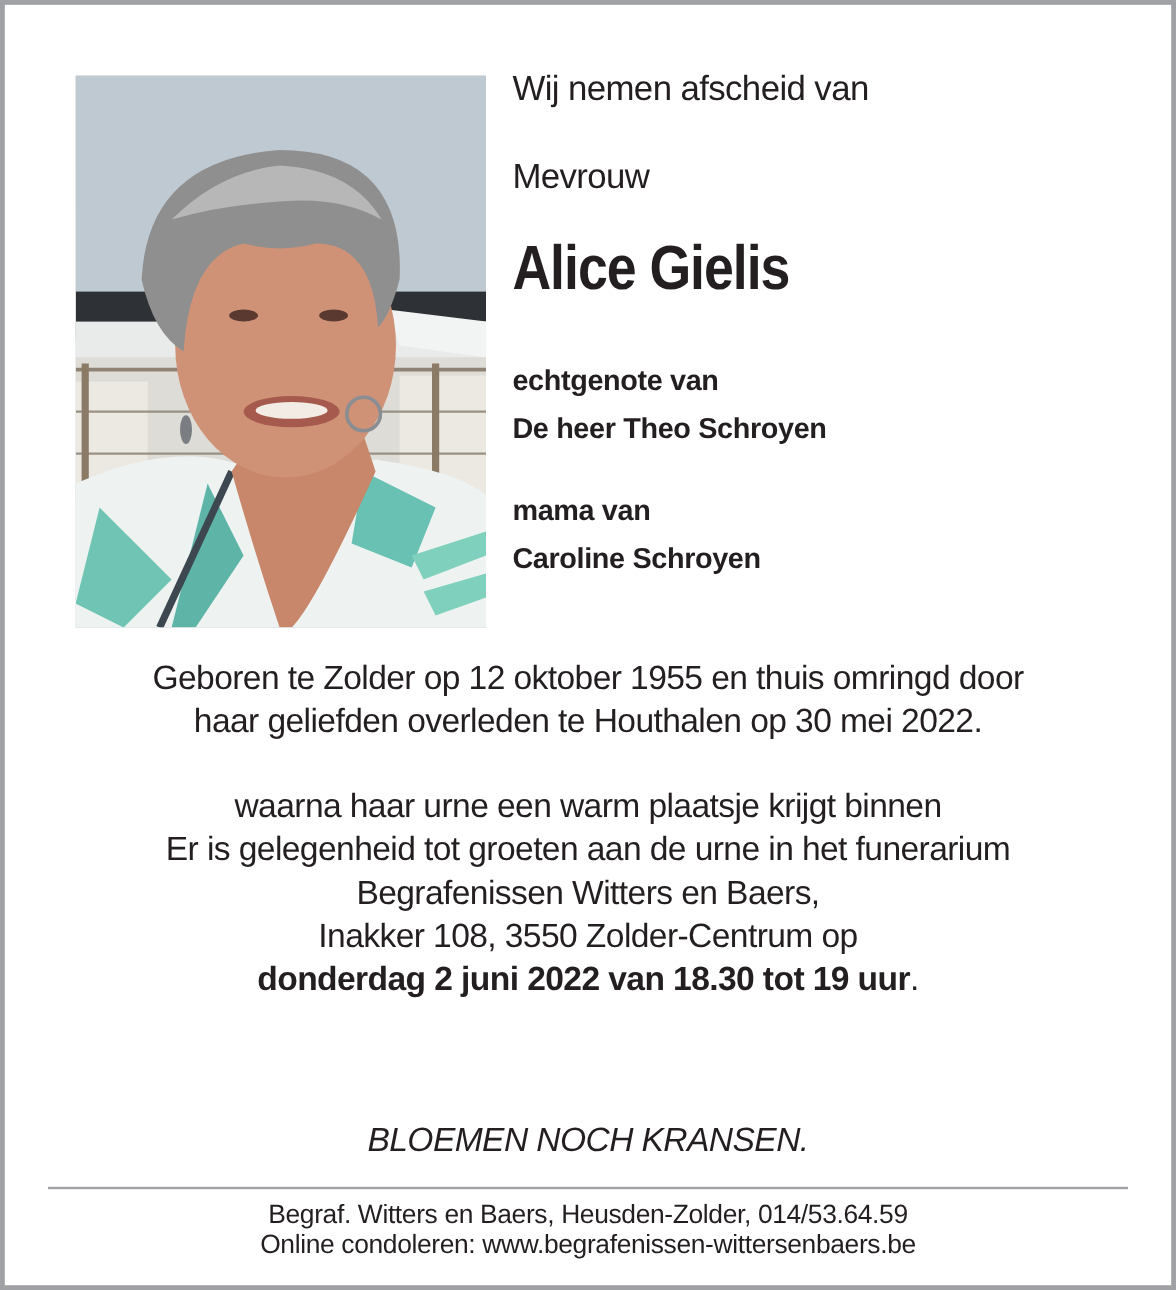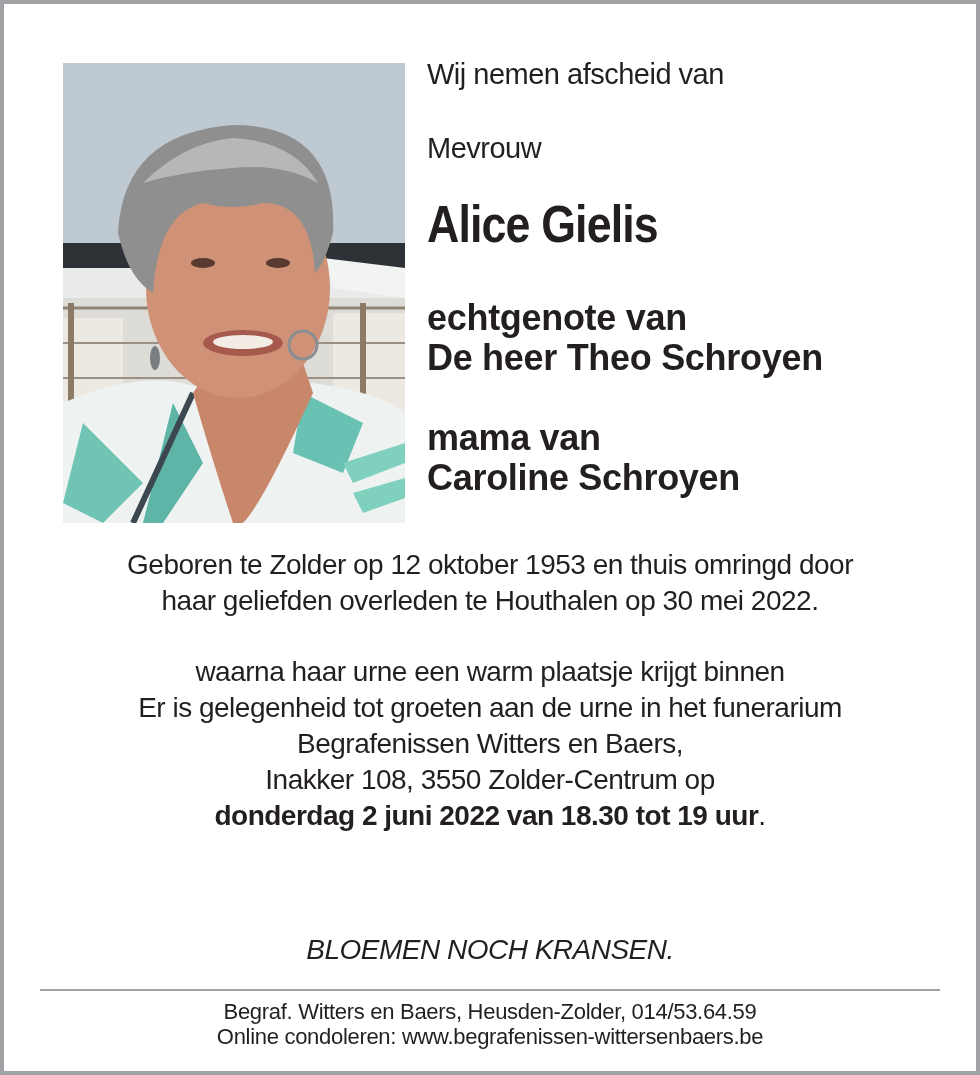--- a/index.html
+++ b/index.html
@@ -8,23 +8,23 @@
   .frame { position: absolute; left: 0; top: 0; width: 980px; height: 1075px;
            box-sizing: border-box; border: 4px solid #a0a1a4; background: #fff; }
   .photo { position: absolute; left: 59px; top: 59px; width: 342px; height: 460px; overflow: hidden;
            background: linear-gradient(180deg, #b8c2cc 0%, #c4ccd4 35%, #cfd5da 45%); }
   .photo svg { display: block; }
   .right { position: absolute; left: 423px; top: 52px; width: 540px; }
   .intro { font-size: 29px; letter-spacing: -0.5px; line-height: 36px; margin: 0; font-weight: 300; }
   .title { font-size: 29px; letter-spacing: -0.5px; line-height: 36px; margin: 38px 0 0 0; }
   .name { font-size: 52px; font-weight: 700; line-height: 60px; margin: 28px 0 0 0;
           letter-spacing: -1px; transform: scaleX(0.86); transform-origin: left; white-space: nowrap; }
-  .rel { font-size: 36px; line-height: 40px; font-weight: 700; margin: 0; letter-spacing: -0.3px; }
+  .rel { font-size: 24px; line-height: 40px; font-weight: 700; margin: 0; letter-spacing: -0.3px; }
   .rel.spouse { margin-top: 44px; }
-  .rel.child { margin-top: 40px; }
+  .rel.child { margin-top: 28px; }
   .center-block { position: absolute; left: 20px; right: 20px; text-align: center; }
   .body-text { font-size: 28px; line-height: 36px; letter-spacing: -0.5px; margin: 0; }
   .bold { font-weight: 700; }
   .born { top: 543px; }
   .service { top: 650px; }
   .flowers { top: 930px; font-style: italic; font-size: 28px; letter-spacing: -0.5px; }
   .divider { position: absolute; left: 36px; right: 36px; top: 985px; height: 2px; background: #a0a1a4; }
   .footer { top: 995px; font-size: 22px; line-height: 25px; letter-spacing: -0.3px; }
   .footer p { margin: 0; }
 </style>
@@ -79,21 +79,21 @@
     <p class="intro">Wij nemen afscheid van</p>
     <p class="title">Mevrouw</p>
     <p class="name">Alice Gielis</p>
     <p class="rel spouse">echtgenote van</p>
     <p class="rel">De heer Theo Schroyen</p>
     <p class="rel child">mama van</p>
     <p class="rel">Caroline Schroyen</p>
   </div>
 
   <div class="center-block born">
-    <p class="body-text">Geboren te Zolder op 12 oktober 1953 en thuis omringd door</p>
+    <p class="body-text">Geboren te Zolder op 12 oktober 1955 en thuis omringd door</p>
     <p class="body-text">haar geliefden overleden te Houthalen op 30 mei 2022.</p>
   </div>
 
   <div class="center-block service">
     <p class="body-text">waarna haar urne een warm plaatsje krijgt binnen</p>
     <p class="body-text">Er is gelegenheid tot groeten aan de urne in het funerarium</p>
     <p class="body-text">Begrafenissen Witters en Baers,</p>
     <p class="body-text">Inakker 108, 3550 Zolder-Centrum op</p>
     <p class="body-text"><span class="bold">donderdag 2 juni 2022 van 18.30 tot 19 uur</span><span>.</span></p>
   </div>

